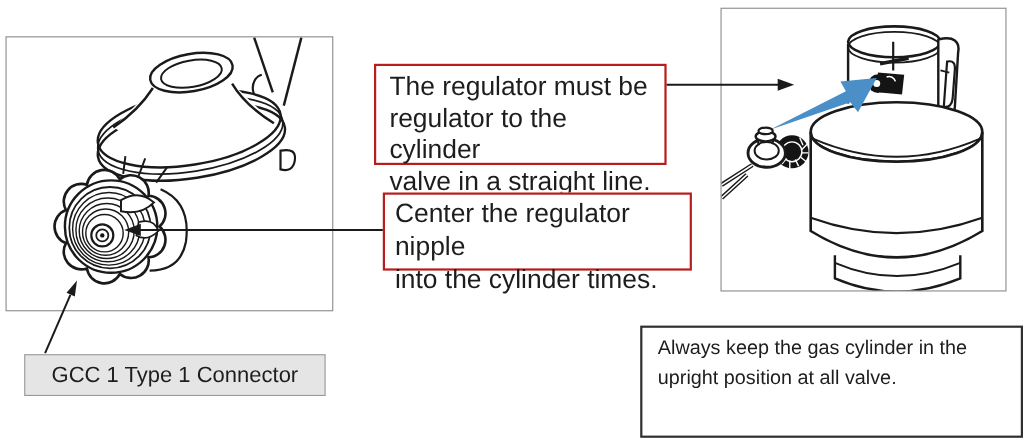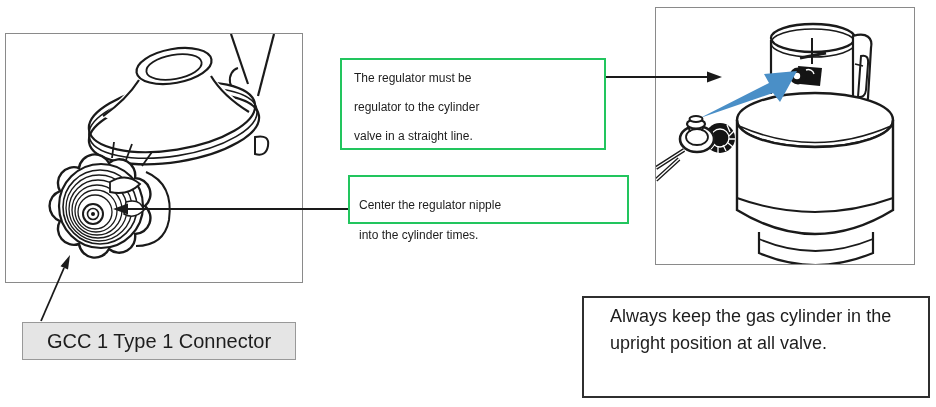--- a/index.html
+++ b/index.html
@@ -5,37 +5,37 @@
   html,body{margin:0;padding:0;background:#ffffff;}
   .canvas{
     position:relative;width:936px;height:407px;background:#ffffff;
     font-family:"Liberation Sans",sans-serif;color:#1d1d1d;overflow:hidden;
   }
   .panel{position:absolute;border:1px solid #8a8a8a;background:#ffffff;box-sizing:border-box;}
   .panel svg{display:block;}
   #left-panel{left:5px;top:33px;width:298px;height:250px;}
   #right-panel{left:655px;top:7px;width:260px;height:258px;}
   .callout{
-    position:absolute;border:2px solid #22c55e;background:#ffffff;box-sizing:border-box;
-    font-size:12px;color:#1d1d1d;
+    position:absolute;border:2px solid #b91c1c;background:#ffffff;box-sizing:border-box;
+    font-size:24px;color:#1d1d1d;
   }
   #callout-straight{left:340px;top:58px;width:266px;height:92px;padding:4px 4px 0 12px;line-height:29px;}
-  #callout-center{left:348px;top:175px;width:281px;height:49px;padding:13px 2px 0 9px;line-height:30px;}
+  #callout-center{left:348px;top:175px;width:281px;height:71px;padding:3px 2px 0 9px;line-height:30px;}
   .label-box{
     position:absolute;border:1px solid #999999;background:#e5e5e5;box-sizing:border-box;
     display:flex;align-items:center;justify-content:center;
   }
   #gcc-box{left:22px;top:322px;width:274px;height:38px;font-size:20px;}
   #warning-box{
     position:absolute;left:582px;top:296px;width:348px;height:102px;
     border:2px solid #2f2f2f;background:#ffffff;box-sizing:border-box;
   }
   .warn-header{display:flex;align-items:center;justify-content:center;gap:15px;margin-top:7px;height:30px;}
   .warn-title{font-size:20px;font-weight:bold;letter-spacing:1px;}
-  .warn-body{margin-top:5px;padding-left:14px;font-size:18px;line-height:27px;margin-left:12px;}
+  .warn-body{margin-top:5px;padding-left:14px;font-size:18px;line-height:27px;}
   #overlay{position:absolute;left:0;top:0;pointer-events:none;z-index:5;}
   .cl-line{stroke:#1a1a1a;stroke-width:1.8;fill:none;}
   .cl-head{fill:#1a1a1a;stroke:none;}
   .ln{stroke:#1a1a1a;fill:none;}
   .fw{fill:#ffffff;}
   .fk{fill:#141414;}
 </style>
 </head>
 <body>
 

